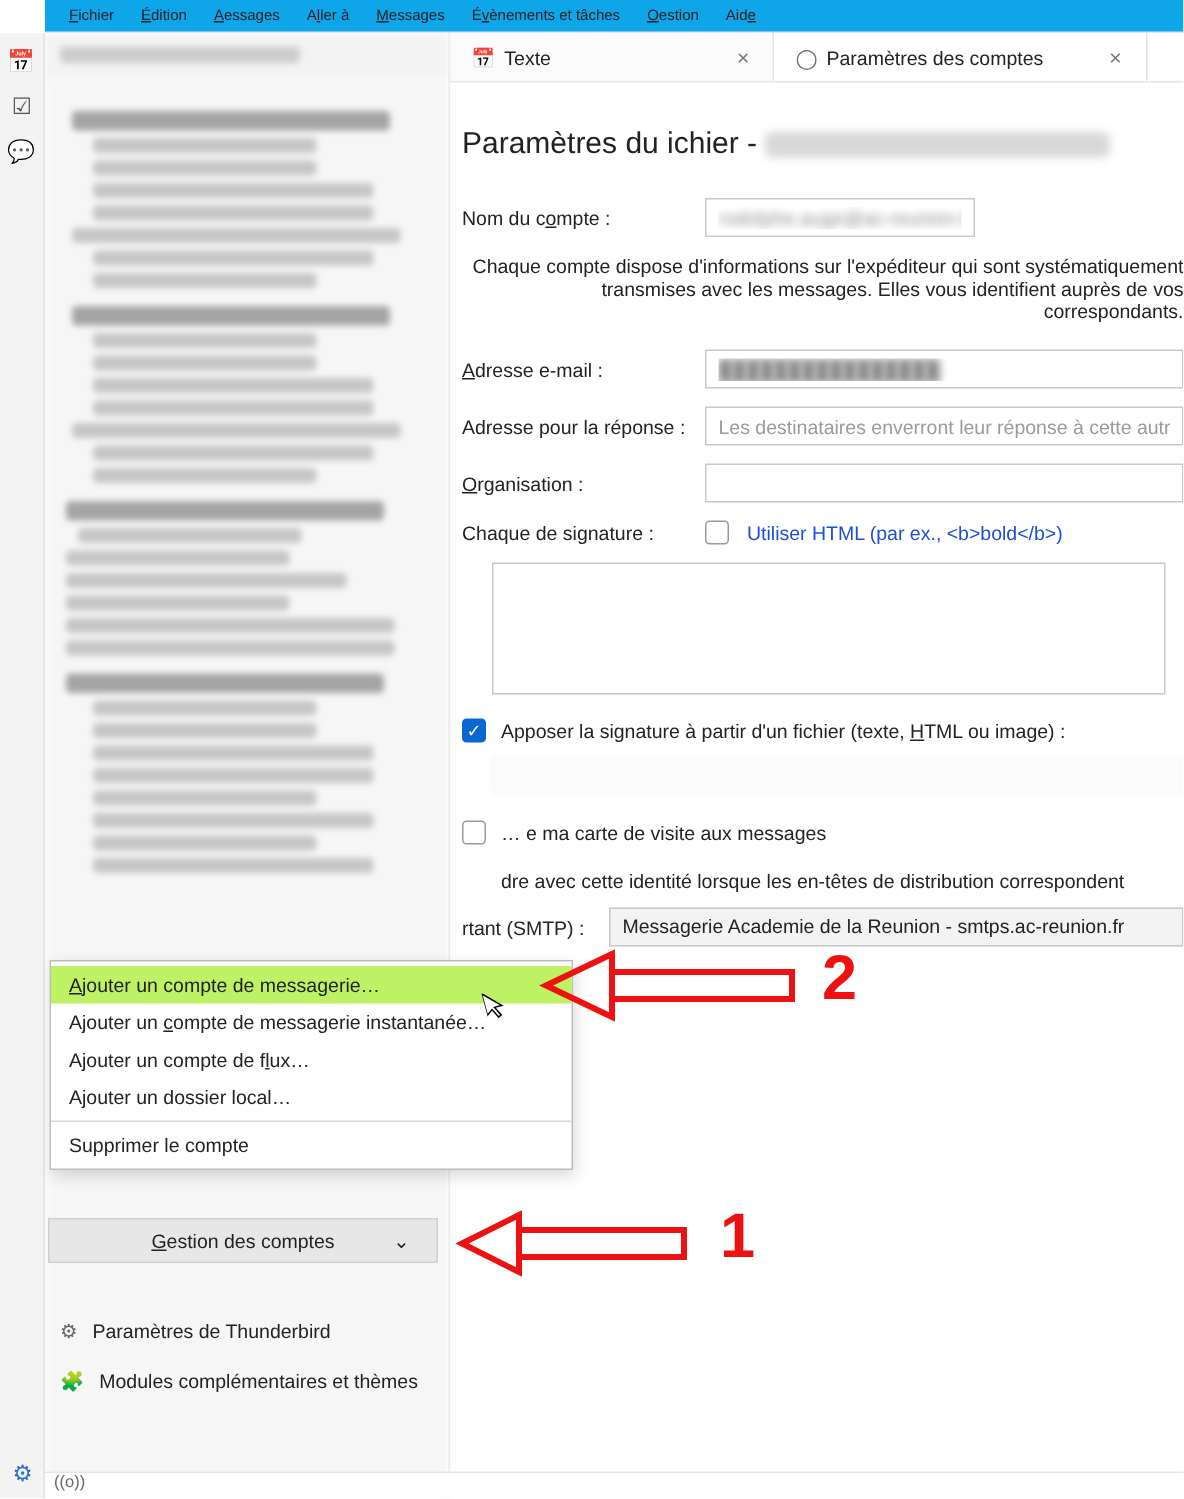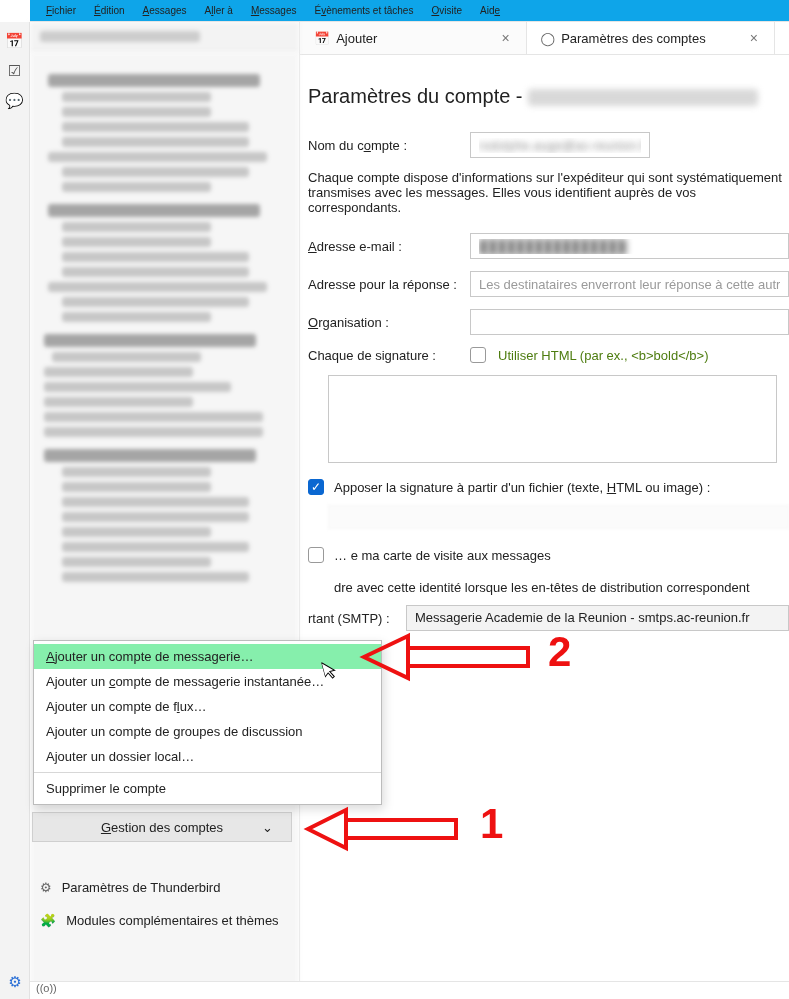--- a/index.html
+++ b/index.html
@@ -155,20 +155,21 @@
   }
   h2.section-title {
     font-size: 15px;
     font-weight: 600;
     margin: 28px 0 6px 8px;
   }
   p.section-desc {
     font-size: 13px;
     margin: 0 0 18px 8px;
     color: #222;
+    text-align: right;
   }
   .signature-area {
     width: calc(100% - 40px);
     margin-left: 28px;
     height: 88px;
     border: 1px solid #c8c8c8;
   }
   .check-row {
     display: flex;
     align-items: center;
@@ -218,21 +219,21 @@
     z-index: 20;
     padding: 3px 0;
     font-size: 13px;
   }
   .ctx-item {
     padding: 5px 12px;
     cursor: default;
     color: #222;
   }
   .ctx-item:hover, .ctx-item.highlight {
-    background: #86efac;
+    background: #bef264;
   }
   .ctx-item.disabled { color: #a1a1a1; }
   .ctx-sep { border-top: 1px solid #d7d7d7; margin: 3px 0; }
   .mgmt-btn {
     position: absolute;
     left: 32px;
     top: 812px;
     width: 260px;
     height: 30px;
     background: #e7e7e7;
@@ -294,21 +295,21 @@
 </head>
 <body>
 
 <div class="menubar">
   <div class="menubar-item"><span class="mnemonic">F</span><span></span><span>ichier</span></div>
   <div class="menubar-item"><span class="mnemonic">É</span><span>dition</span></div>
   <div class="menubar-item"><span class="mnemonic">A</span><span>essages</span></div>
   <div class="menubar-item"><span>A<span class="mnemonic">l</span>ler à</span></div>
   <div class="menubar-item"><span class="mnemonic">M</span><span>essages</span></div>
   <div class="menubar-item"><span>É<span class="mnemonic">v</span>ènements et tâches</span></div>
-  <div class="menubar-item"><span class="mnemonic">O</span><span>visite</span></div>
+  <div class="menubar-item"><span class="mnemonic">O</span><span>estion</span></div>
   <div class="menubar-item"><span>Aid<span class="mnemonic">e</span></span></div>
 </div>
 
 <div class="main-wrap">
 
   <div class="toolstrip">
     <span class="icon" style="color:#555; font-size:15px;">📅</span>
     <span class="icon" style="color:#555; font-size:15px;">☑</span>
     <span class="icon" style="color:#555; font-size:15px;">💬</span>
     <div class="toolstrip-bottom">
@@ -355,35 +356,35 @@
         <div class="blur-line m"></div>
           <div class="blur-line s"></div>
         <div class="blur-line m"></div>
       </div>
     </div>
 
     <div class="right-col">
       <div class="tabs-right">
         <div class="tab">
           <span class="icon" style="color:#666;">📅</span>
-          <span>Ajouter</span>
+          <span>Texte</span>
           <span style="flex:1; min-width:110px;"></span>
           <span class="tab-close">×</span>
         </div>
         <div class="tab active">
           <span class="icon" style="color:#666;">◯</span>
           <span>Paramètres des comptes</span>
           <span style="flex:1; min-width:30px;"></span>
           <span class="tab-close">×</span>
         </div>
       </div>
 
       <div class="content-body">
         <h1 class="page-title">
-          <span>Paramètres du compte - </span>
+          <span>Paramètres du ichier - </span>
           <span class="title-redacted"></span>
         </h1>
 
         <div class="form-row">
           <label><span>Nom du c<span class="mnemonic">o</span>mpte :</span></label>
           <input type="text" class="blurred-input" style="max-width: 180px;" value="rodolphe.auge@ac-reunion.fr">
         </div>
 
         <p class="section-desc">Chaque compte dispose d'informations sur l'expéditeur qui sont systématiquement transmises avec les messages. Elles vous identifient auprès de vos correspondants.</p>
 
@@ -395,21 +396,21 @@
           <label>Adresse pour la réponse :</label>
           <input type="text" placeholder="Les destinataires enverront leur réponse à cette autre adresse" style="">
         </div>
         <div class="form-row">
           <label><span class="mnemonic">O</span>rganisation :</label>
           <input type="text" style="">
         </div>
         <div class="form-row" style="align-items:center;">
           <label style="min-width:150px;">Chaque de signature :</label>
           <span class="cb"></span>
-          <span style="color:#4d7c0f;">Utiliser HTML (par ex., &lt;b&gt;bold&lt;/b&gt;)</span>
+          <span style="color:#1d4ed8;">Utiliser HTML (par ex., &lt;b&gt;bold&lt;/b&gt;)</span>
         </div>
         <div class="signature-area"></div>
 
         <div class="check-row">
           <span class="cb checked">✓</span>
           <span>Apposer la signature à partir d'un fichier (texte, <span class="mnemonic">H</span>TML ou image) :</span>
         </div>
         <div style="margin:0 0 18px 28px; height:24px; border:1px solid #eee; background:#fafafa; filter:blur(1.5px); opacity:.6;"></div>
 
         <div class="check-row">
@@ -429,21 +430,20 @@
         </div>
       </div>
     </div>
   </div>
 </div>
 
 <div class="ctx-menu">
   <div class="ctx-item highlight"><span class="mnemonic">A</span><span>jouter un compte de messagerie…</span></div>
   <div class="ctx-item">Ajouter un <span class="mnemonic">c</span>ompte de messagerie instantanée…</div>
   <div class="ctx-item">Ajouter un compte de f<span class="mnemonic">l</span>ux…</div>
-  <div class="ctx-item">Ajouter un compte de groupes de discussion</div>
   <div class="ctx-item">Ajouter un dossier local…</div>
   <div class="ctx-sep"></div>
   <div class="ctx-item">Supprimer le compte</div>
 </div>
 
 <div class="mgmt-btn">
   <span><span class="mnemonic">G</span>estion des comptes</span>
   <span class="chev icon">⌄</span>
 </div>
 

